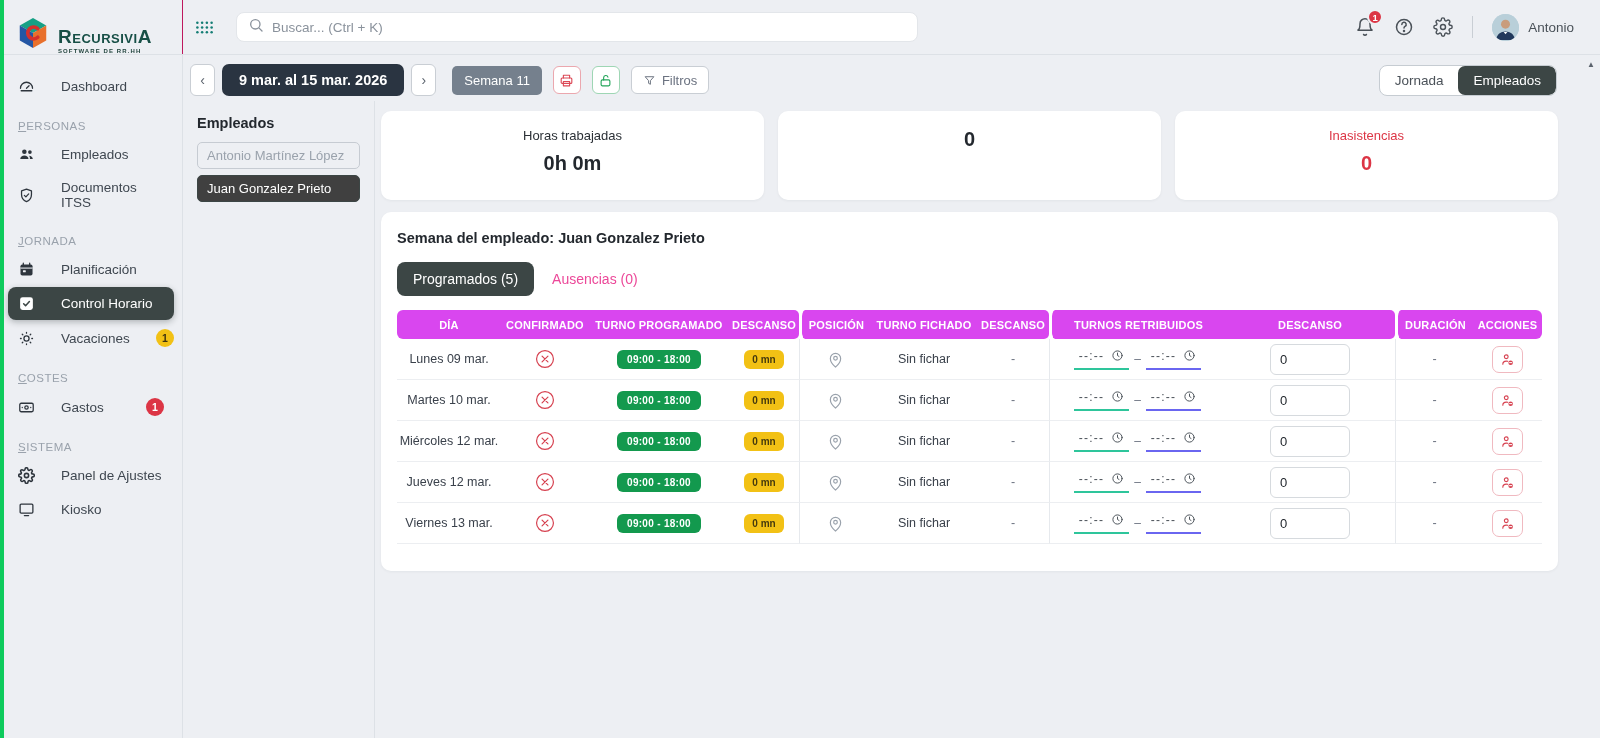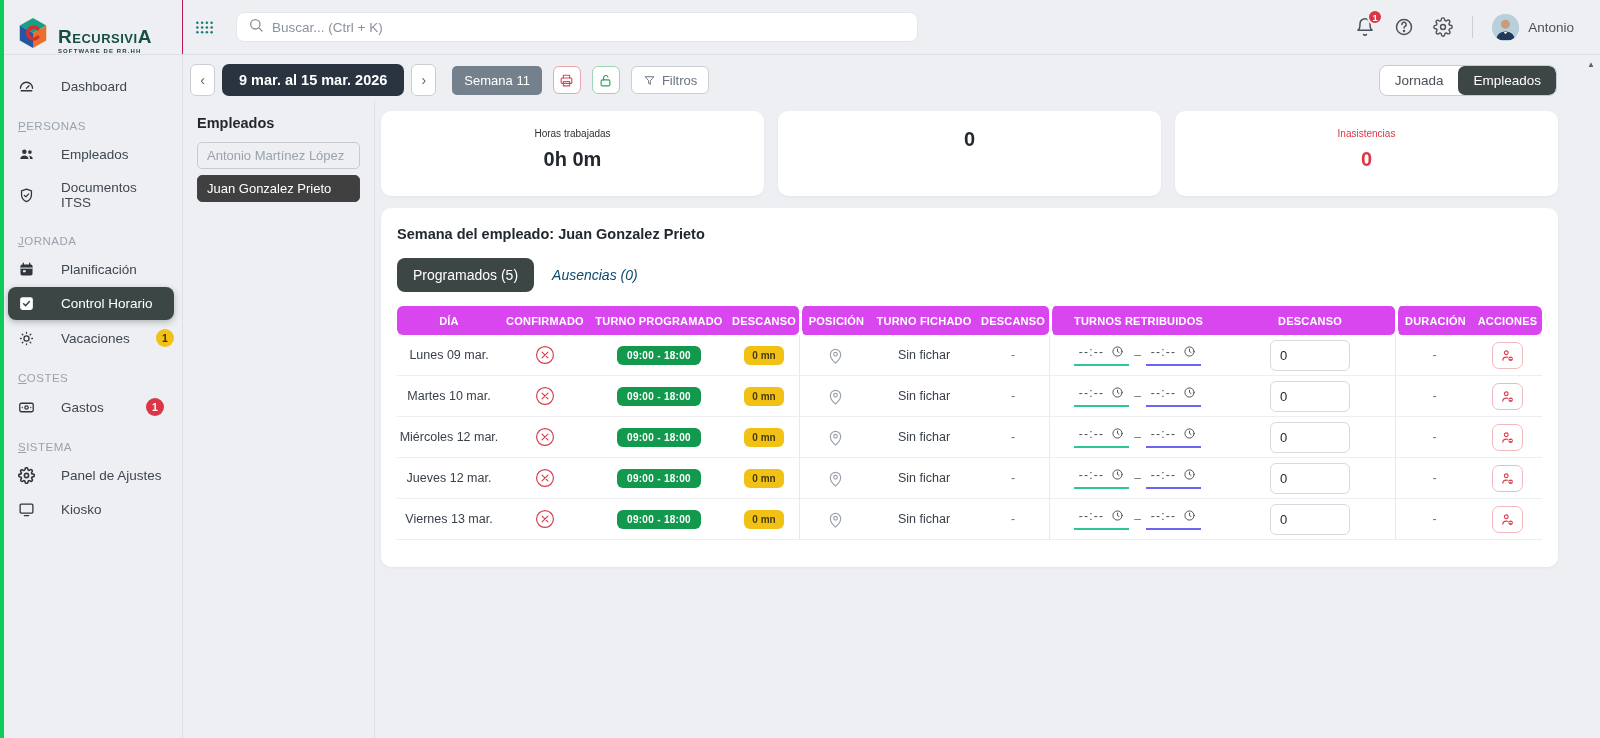--- a/index.html
+++ b/index.html
@@ -65,30 +65,30 @@
   .employees-panel { width:192px; flex:none; border-right:1px solid #dde1e6; padding:14px 14px 0 14px; }
   .ep-title { font-size:14.5px; font-weight:bold; color:#23282e; margin-bottom:11px; }
   .emp-item { font-size:13px; padding:5px 9px; border-radius:5px; margin-bottom:6px; cursor:pointer; white-space:nowrap; overflow:hidden; }
   .emp-plain { color:#9aa2ac; border:1px solid #c6cbd2; }
   .emp-selected { background:#404040; color:#fff; border:1px solid #3c4645; }
 
   
   .main { flex:1; min-width:0; padding:10px 42px 0 6px; }
   .stats-row { display:flex; gap:14px; margin-bottom:12px; }
   .stat-card { flex:1; background:#fff; border-radius:10px; padding:17px 10px 25px; text-align:center; box-shadow:0 1px 3px rgba(20,30,40,.05); }
-  .stat-label { font-size:10px; color:#2b3036; margin-bottom:9px; }
+  .stat-label { font-size:13px; color:#2b3036; margin-bottom:9px; }
   .stat-value { font-size:20px; font-weight:bold; color:#23282e; }
   .stat-danger .stat-label, .stat-danger .stat-value { color:#dc3545; }
 
   .week-card { background:#fff; border-radius:10px; padding:18px 16px 27px; box-shadow:0 1px 3px rgba(20,30,40,.05); }
   .week-title { font-size:14.5px; font-weight:bold; color:#23282e; }
   .tabs { display:flex; align-items:center; gap:16px; margin-top:16px; }
   .tab { font-size:14px; cursor:pointer; }
   .tab-active { background:#3c4645; color:#fff; border-radius:8px; padding:9px 16px; }
-  .tab-plain { color:#0c4a6e; padding:9px 2px;font-style:italic; }
+  .tab-plain { color:#ec4899; padding:9px 2px; }
 
   
   .wtable { margin-top:14px; }
   .tgrid { display:grid; grid-template-columns:104px 88px 140px 70px 72px 106px 72px 176px 170px 78px minmax(62px,1fr); }
   .th { height:29px; background:#d946ef; color:#fff; font-size:11px; font-weight:bold; letter-spacing:.2px; display:flex; align-items:center; justify-content:center; white-space:nowrap; }
   .th.rs { border-top-left-radius:6px; border-bottom-left-radius:6px; }
   .th.re { border-top-right-radius:6px; border-bottom-right-radius:6px; }
   .th.gb { border-left:3px solid #fff; background-clip:padding-box; border-top-left-radius:6px; border-bottom-left-radius:6px; }
   .th.ge { border-top-right-radius:5px; border-bottom-right-radius:5px; }
   .td { min-height:41px; border-bottom:1px solid #eceef1; display:flex; align-items:center; justify-content:center; font-size:12.5px; color:#3a414b; }

